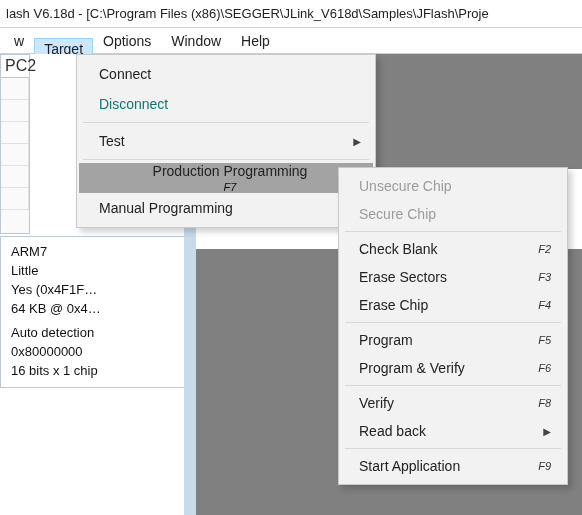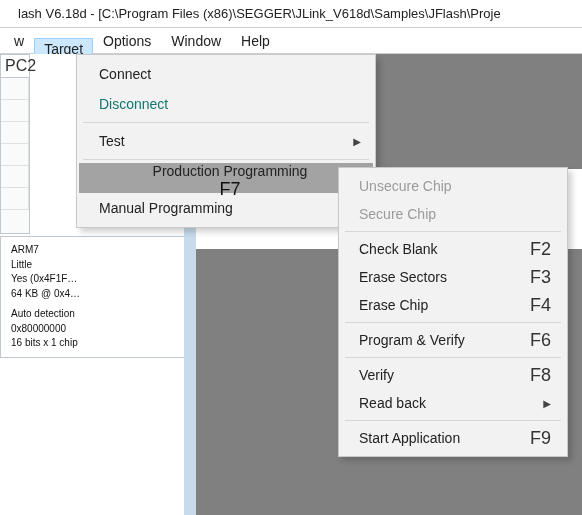--- a/index.html
+++ b/index.html
@@ -1,34 +1,34 @@
 <!DOCTYPE html>
 <html><head>
   <meta charset="utf-8">
   <style>
     * { box-sizing: border-box; margin: 0; padding: 0; font-family: "Segoe UI", Tahoma, sans-serif; }
     body { width: 582px; height: 515px; overflow: hidden; background: #fff; font-size: 13px; position: relative; }
-    .titlebar { height: 28px; background: #fff; border-bottom: 1px solid #d0d0d0; display: flex; align-items: center; padding: 0 18px; font-size: 13px; color: #222; white-space: nowrap; overflow: hidden; }
+    .titlebar { height: 28px; background: #fff; border-bottom: 1px solid #d0d0d0; display: flex; align-items: center; padding: 0 6px; font-size: 13px; color: #222; white-space: nowrap; overflow: hidden; }
     .menubar { height: 26px; background: #fff; border-bottom: 1px solid #d0d0d0; display: flex; align-items: center; padding: 0 4px; }
     .menubar-item { padding: 3px 10px; font-size: 14px; color: #222; cursor: default; }
     .menubar-item.active { background: #cce8ff; border: 1px solid #99d1ff; padding: 2px 9px; margin-top: 16px; }
     .workspace { position: relative; height: calc(100% - 54px); background: #fff; }
     .side-panel { position: absolute; left: 0; top: 0; width: 30px; height: 180px; border: 1px solid #bfc7d0; background: #fafafa; }
     .side-panel-tab { writing-mode: horizontal-tb; font-size: 16px; background: #fff; border-bottom: 1px solid #bfc7d0; padding: 2px 4px; color: #333; }
     .side-panel-grid { display: flex; flex-direction: column; }
     .side-panel-grid .cell { height: 22px; border-bottom: 1px solid #e0e0e0; border-right: 1px solid #e0e0e0; }
-    .info-panel { position: absolute; left: 0; top: 182px; width: 192px; border: 1px solid #bfc7d0; background: #fff; padding: 6px 10px; font-size: 10px; line-height: 1.45; color: #111; }
+    .info-panel { position: absolute; left: 0; top: 182px; width: 192px; border: 1px solid #bfc7d0; background: #fff; padding: 6px 10px; font-size: 13px; line-height: 1.45; color: #111; }
     .info-panel .row { white-space: nowrap; }
     .sep { height: 6px; }
     .dropdown-menu { position: absolute; left: 40px; top: 0; width: 300px; background: #f2f2f2; border: 1px solid #c9c9c9; box-shadow: 4px 4px 6px rgba(0,0,0,0.18); padding: 4px 2px; z-index: 10; margin-left: 36px; }
     .menu-item { display: flex; align-items: center; height: 30px; padding: 0 12px 0 20px; font-size: 14px; color: #222; position: relative; }
     .menu-item.disabled { color: #0f766e; }
     .menu-item.highlighted { background: #a3a3a3; flex-direction: column; }
     .menu-item .label { flex: 1; }
-    .menu-item .shortcut { color: #333; font-size: 18px; }
+    .menu-item .shortcut { color: #333; font-size: 11px; font-style: italic; }
     .menu-item.highlighted .shortcut { color: #111; }
     .menu-item .arrow { font-size: 10px; color: #444; margin-left: 6px; }
     .menu-divider { height: 1px; background: #d6d6d6; margin: 3px 4px; }
     .submenu { position: absolute; left: 338px; top: 113px; width: 230px; background: #f2f2f2; border: 1px solid #c9c9c9; box-shadow: 4px 4px 6px rgba(0,0,0,0.18); padding: 4px 2px; z-index: 11; }
     .submenu .menu-item { height: 28px; padding: 0 14px 0 18px; font-size: 14px; }
     .submenu .menu-item.disabled { color: #9b9b9b; }
     .gray-area { position: absolute; left: 340px; top: 0; width: 244px; height: 115px; background: #808080; z-index: 1; }
     .gray-area2 { position: absolute; left: 192px; top: 195px; width: 390px; height: 320px; background: #808080; z-index: 1; }
     .white-strip { position: absolute; left: 184px; top: 0; width: 12px; bottom: 0; background: #c7dbec; z-index: 2; }
   </style>
@@ -113,20 +113,24 @@
     <div class="menu-item">
       <span class="label">Erase Sectors</span>
       <span class="shortcut">F3</span>
     </div>
     <div class="menu-item">
       <span class="label">Erase Chip</span>
       <span class="shortcut">F4</span>
     </div>
     <div class="menu-divider"></div>
     <div class="menu-item">
+      <span class="label">Program</span>
+      <span class="shortcut">F5</span>
+    </div>
+    <div class="menu-item">
       <span class="label">Program &amp; Verify</span>
       <span class="shortcut">F6</span>
     </div>
     <div class="menu-divider"></div>
     <div class="menu-item">
       <span class="label">Verify</span>
       <span class="shortcut">F8</span>
     </div>
     <div class="menu-item">
       <span class="label">Read back</span>

